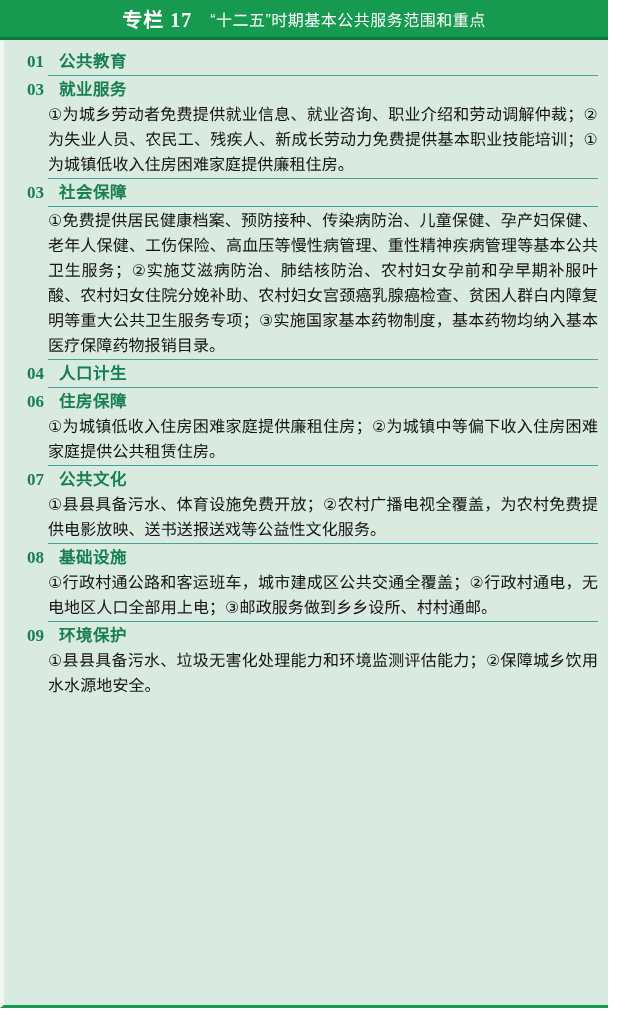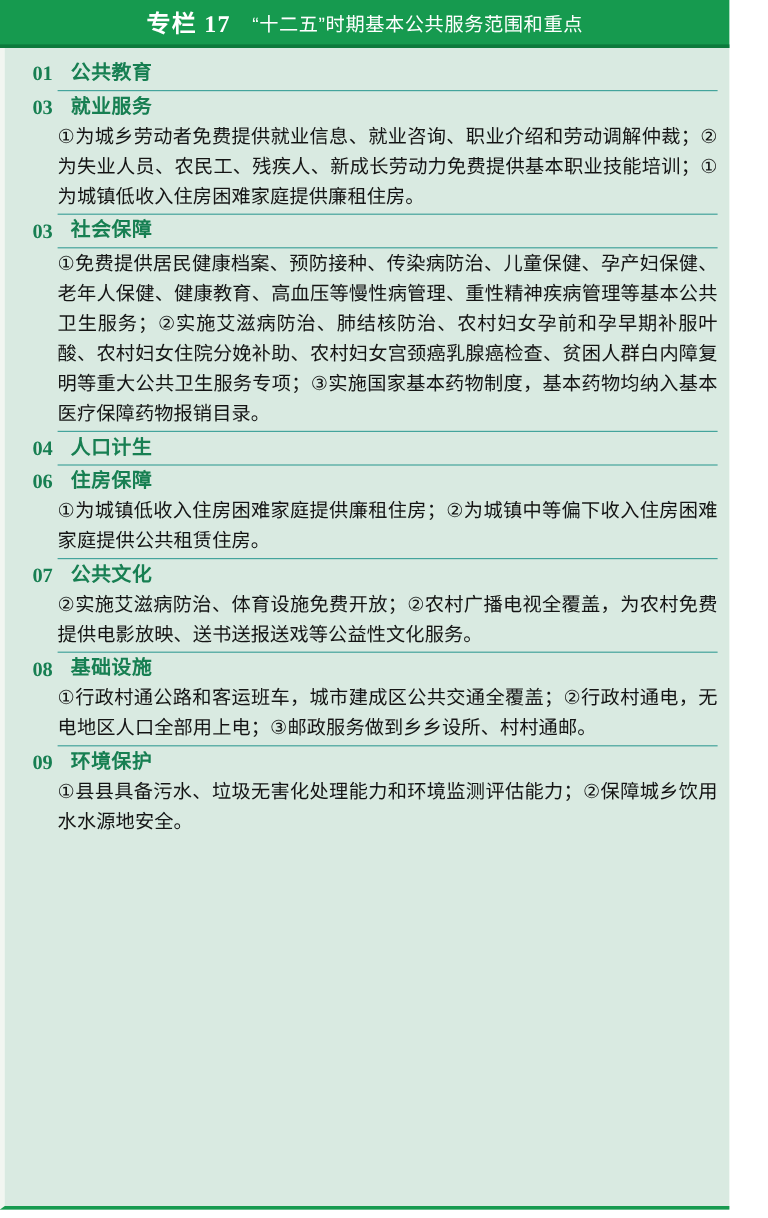--- a/index.html
+++ b/index.html
@@ -104,21 +104,21 @@
   </div>
 <div class="divider"></div>
   <div class="section">
     <div class="section-head">
       <span class="num">03</span>
       <span class="title">社会保障</span>
     </div>
   </div>
 <div class="divider"></div>
   <div class="section">
-    <p class="body">①免费提供居民健康档案、预防接种、传染病防治、儿童保健、孕产妇保健、老年人保健、健康教育、高血压等慢性病管理、重性精神疾病管理等基本公共卫生服务；②实施艾滋病防治、肺结核防治、农村妇女孕前和孕早期补服叶酸、农村妇女住院分娩补助、农村妇女宫颈癌乳腺癌检查、贫困人群白内障复明等重大公共卫生服务专项；③实施国家基本药物制度，基本药物均纳入基本医疗保障药物报销目录。</p>
+    <p class="body">①免费提供居民健康档案、预防接种、传染病防治、儿童保健、孕产妇保健、老年人保健、工伤保险、高血压等慢性病管理、重性精神疾病管理等基本公共卫生服务；②实施艾滋病防治、肺结核防治、农村妇女孕前和孕早期补服叶酸、农村妇女住院分娩补助、农村妇女宫颈癌乳腺癌检查、贫困人群白内障复明等重大公共卫生服务专项；③实施国家基本药物制度，基本药物均纳入基本医疗保障药物报销目录。</p>
   </div>
 <div class="divider"></div>
   <div class="section">
     <div class="section-head">
       <span class="num">04</span>
       <span class="title">人口计生</span>
     </div>
   </div>
 <div class="divider"></div>
   <div class="section">
@@ -127,21 +127,21 @@
       <span class="title">住房保障</span>
     </div>
     <p class="body">①为城镇低收入住房困难家庭提供廉租住房；②为城镇中等偏下收入住房困难家庭提供公共租赁住房。</p>
   </div>
 <div class="divider"></div>
   <div class="section">
     <div class="section-head">
       <span class="num">07</span>
       <span class="title">公共文化</span>
     </div>
-    <p class="body">②实施艾滋病防治、体育设施免费开放；②农村广播电视全覆盖，为农村免费提供电影放映、送书送报送戏等公益性文化服务。</p>
+    <p class="body">①县县具备污水、体育设施免费开放；②农村广播电视全覆盖，为农村免费提供电影放映、送书送报送戏等公益性文化服务。</p>
   </div>
 <div class="divider"></div>
   <div class="section">
     <div class="section-head">
       <span class="num">08</span>
       <span class="title">基础设施</span>
     </div>
     <p class="body">①行政村通公路和客运班车，城市建成区公共交通全覆盖；②行政村通电，无电地区人口全部用上电；③邮政服务做到乡乡设所、村村通邮。</p>
   </div>
 <div class="divider"></div>

